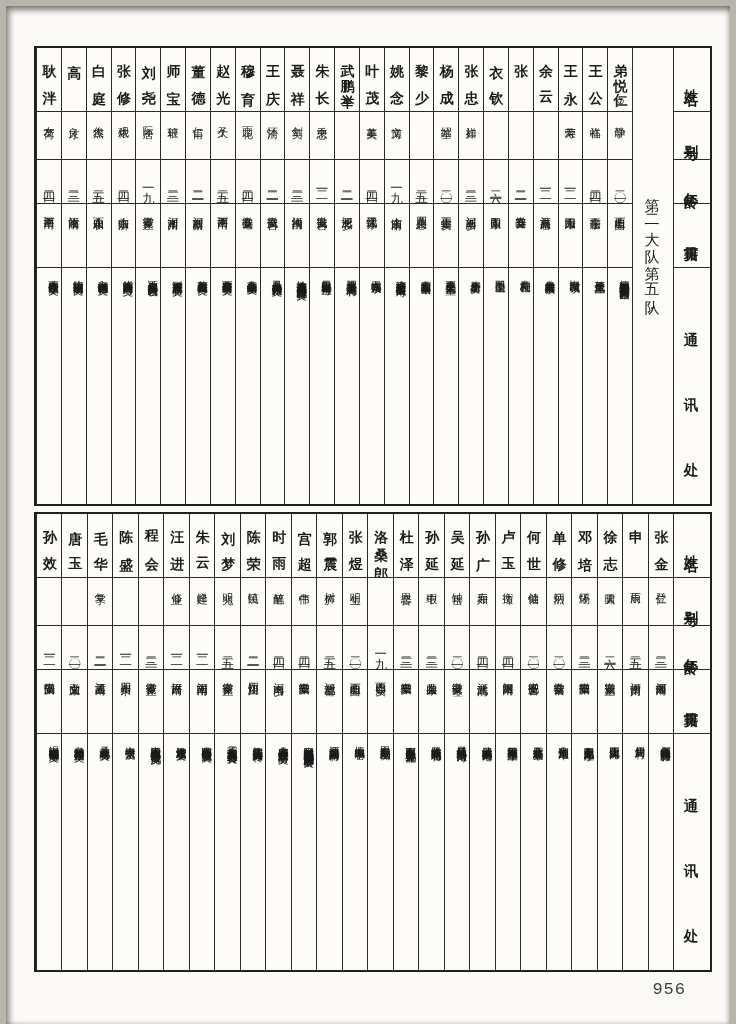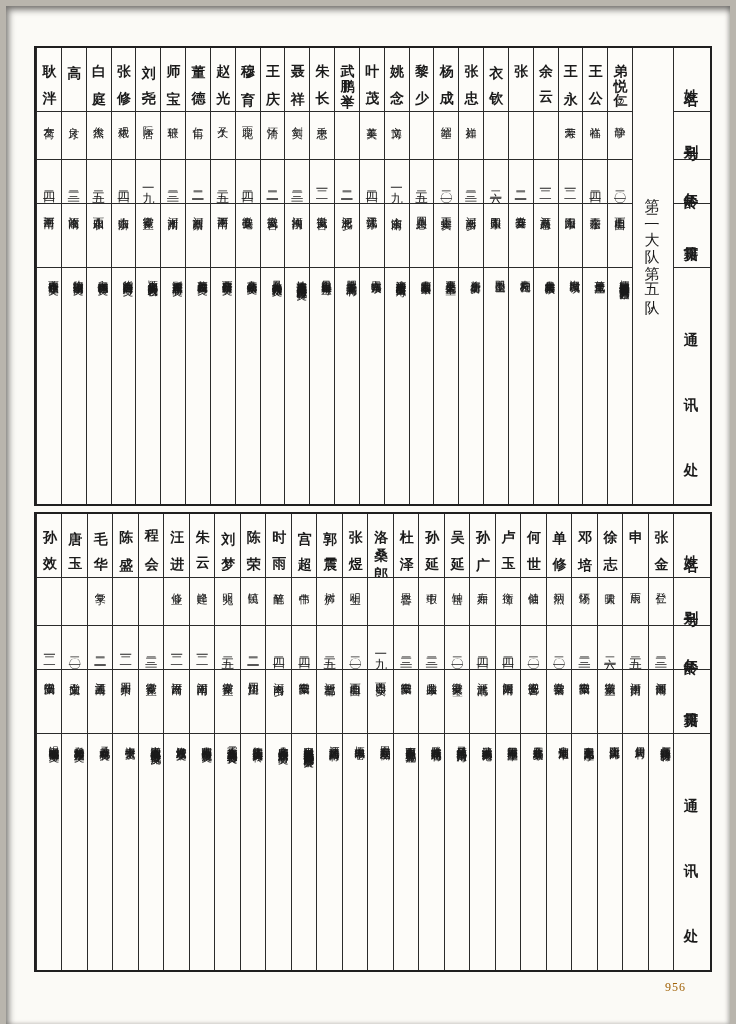--- a/index.html
+++ b/index.html
@@ -47,21 +47,21 @@
 
   .hcell { writing-mode:vertical-rl; text-orientation:upright;
     border-bottom:1px solid #2b2b2b; font-size:14.5px; font-weight:700;
     text-align:center; padding-right:10px; letter-spacing:2px; }
   .hcell-name { height:64px; }
   .hcell-alias { height:48px; }
   .hcell-age { height:44px; }
   .hcell-origin { height:64px; }
   .hcell-address { flex:1; border-bottom:none; text-align:justify; text-align-last:justify; text-justify:inter-character; padding:52px 10px 52px 0; }
 
-  .page-number { position:absolute; right:44px; top:974px; font-size:12px; letter-spacing:1px; color:#a16207; }
+  .page-number { position:absolute; right:44px; top:974px; font-size:17px; letter-spacing:1px; color:#404040;font-family:Liberation Mono, monospace; }
 </style>
 </head>
 <body>
 
 <div class="page">
 
   <div class="band band-top">
     <div class="header-col">
       <div class="hcell hcell-name">姓名</div>
       <div class="hcell hcell-alias">别号</div>

